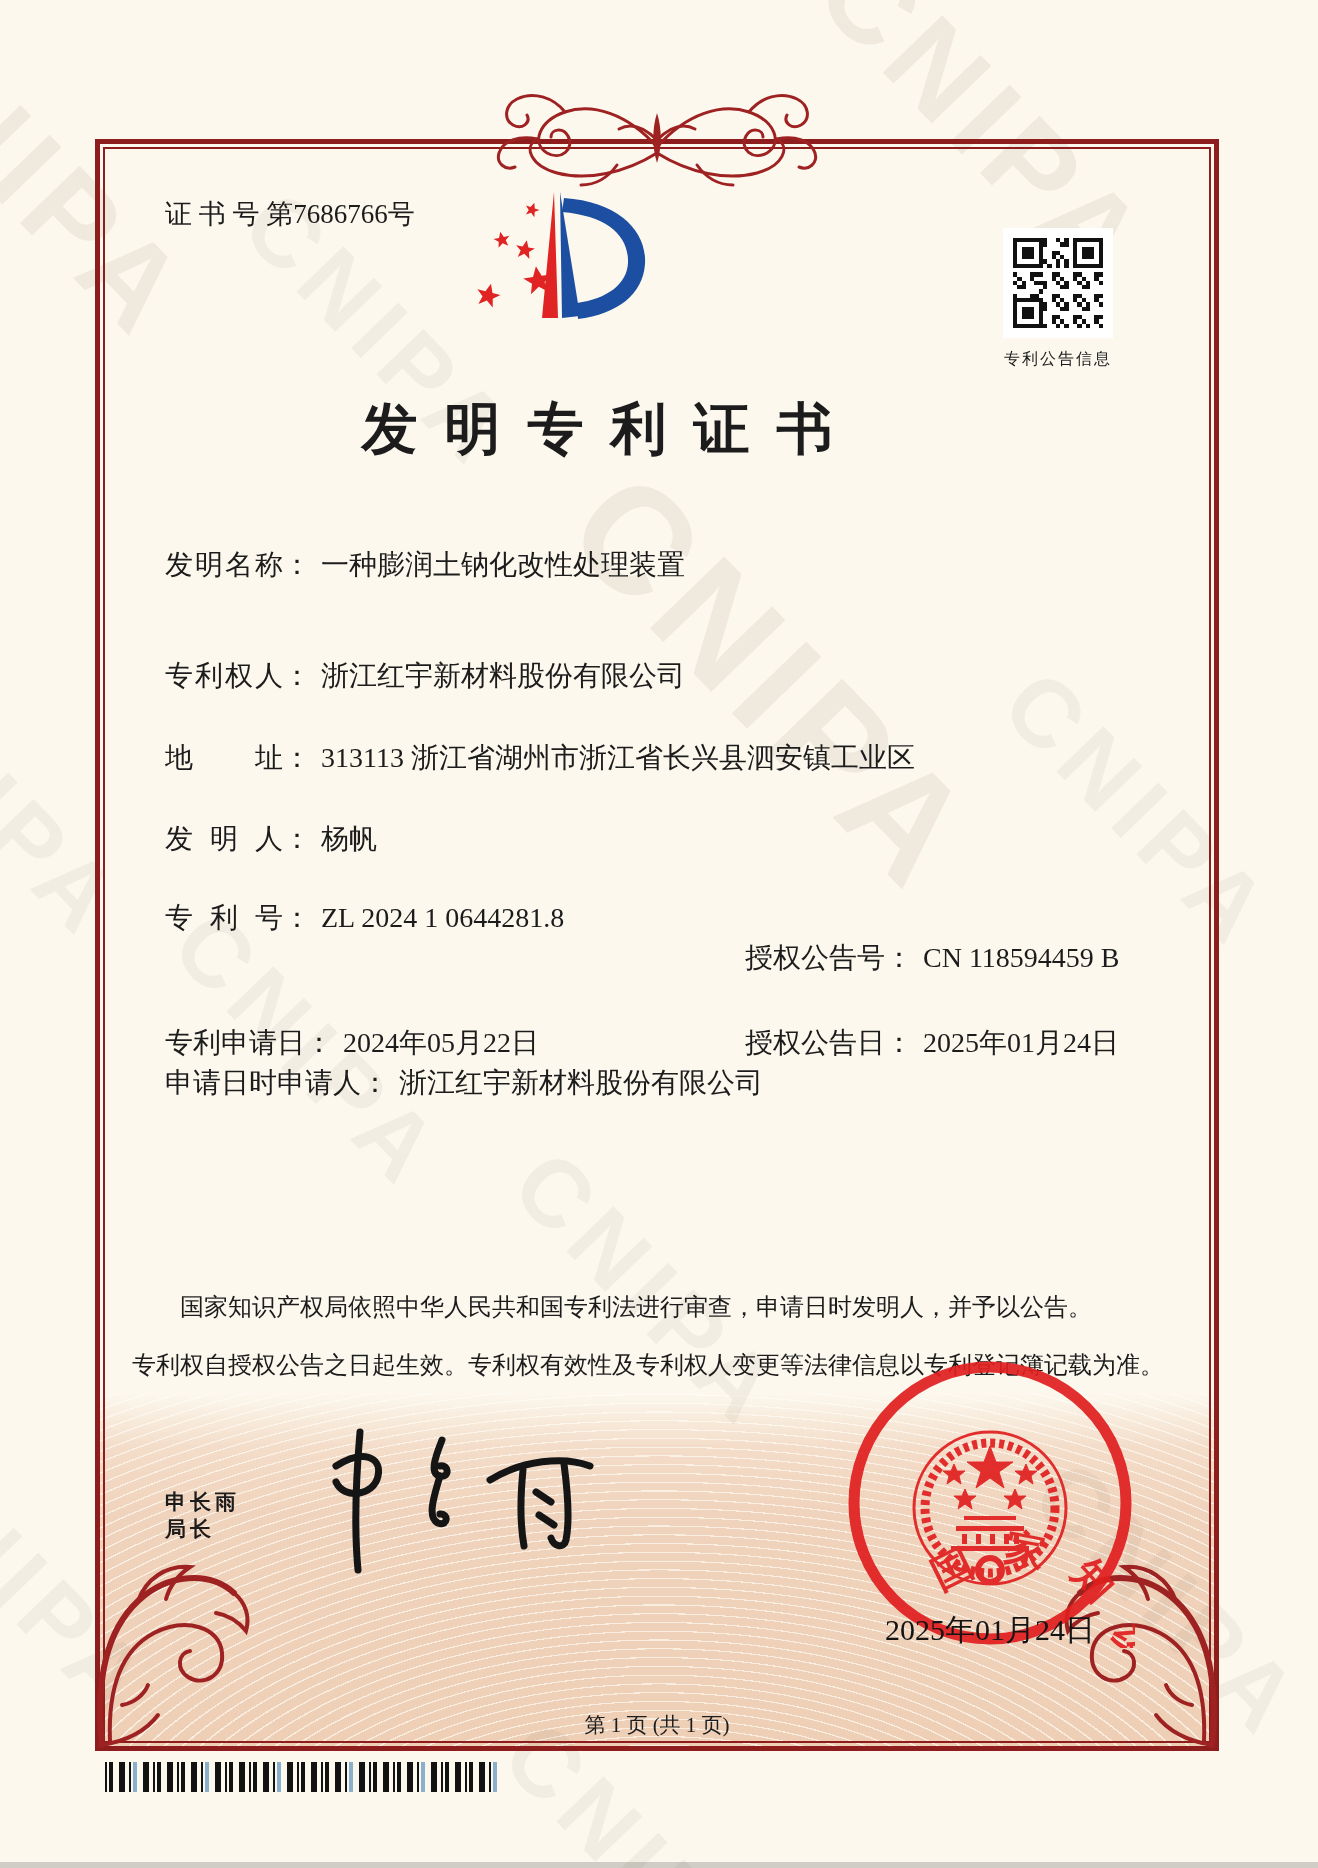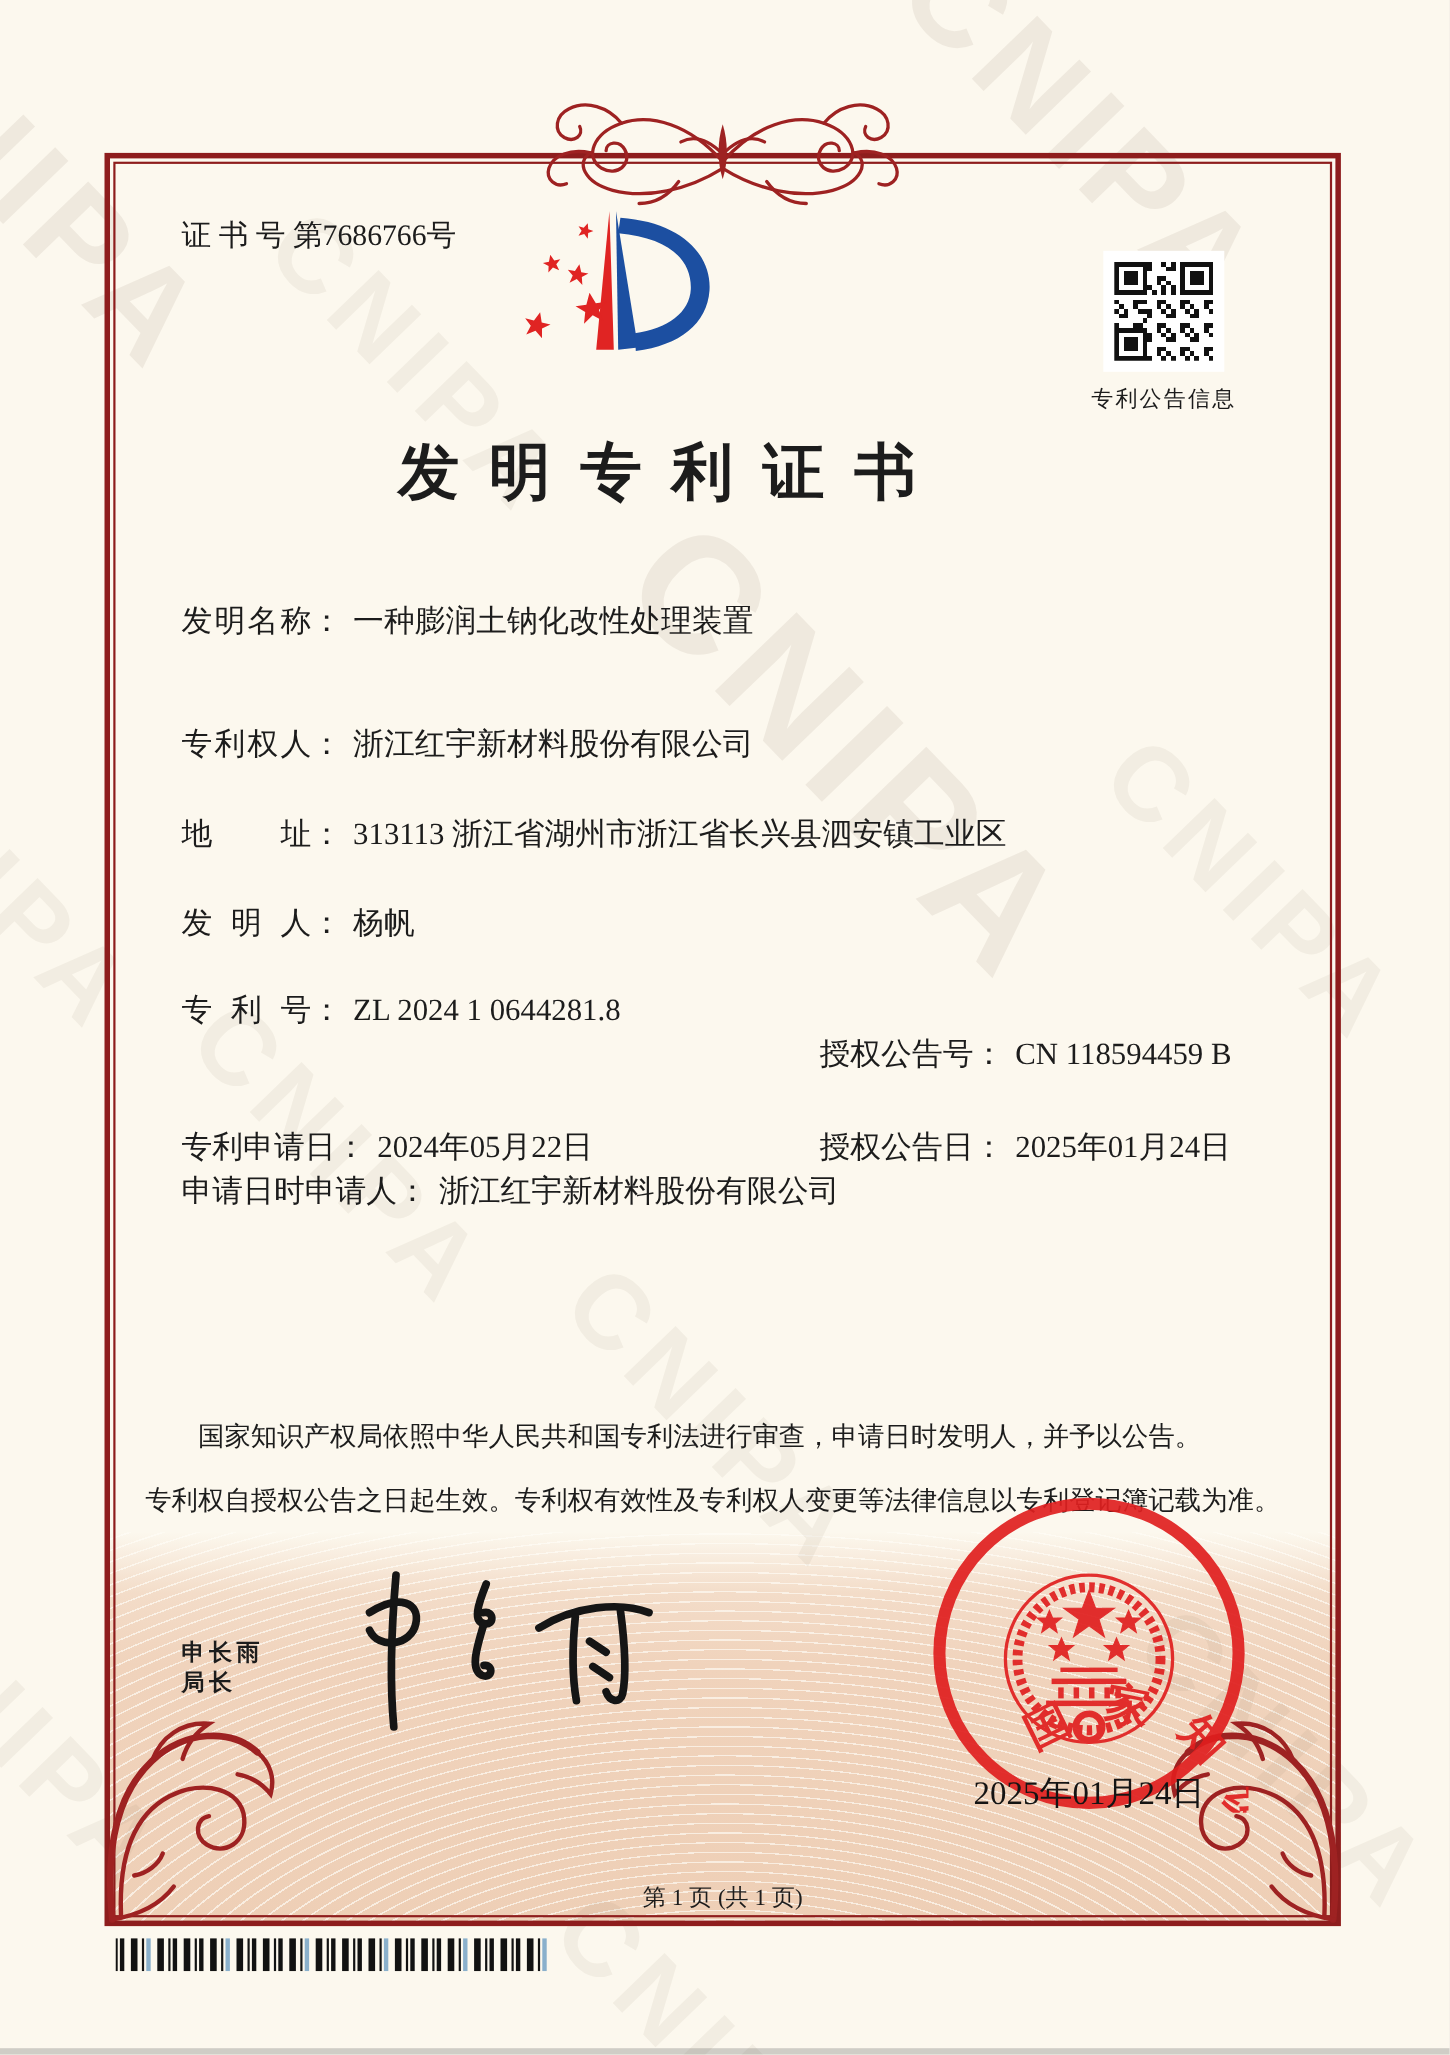--- a/index.html
+++ b/index.html
@@ -38,21 +38,21 @@
     position:absolute; inset:3px; border:2px solid #8e1d1d;
   }
   .ornament{position:absolute; z-index:4;}
 
   
   .cert-no{position:absolute; z-index:5; left:165px; top:196px; font-size:27px;}
   .logo{position:absolute; z-index:5; left:468px; top:186px;}
   .qr-panel{position:absolute; z-index:5; left:1003px; top:228px; width:110px; height:110px; background:#ffffff;}
   .qr-panel svg{position:absolute; left:10px; top:10px;}
   .qr-caption{position:absolute; z-index:5; left:983px; top:349px; width:150px; text-align:center;
-    font-size:20px; letter-spacing:2px;}
+    font-size:16px; letter-spacing:2px;}
   .title{
     position:absolute; z-index:5; left:95px; top:392px; width:1004px; text-align:center;
     font-size:56px; font-weight:700; letter-spacing:27px; padding-left:27px; box-sizing:border-box;
   }
 
   
   .row{position:absolute; z-index:5; left:165px; font-size:28px; white-space:nowrap;}
   .row .lbl4{display:inline-block; width:118px; text-align:justify; text-align-last:justify; vertical-align:bottom;}
   .row .lbl5{display:inline-block; width:140px; text-align:justify; text-align-last:justify; vertical-align:bottom;margin-top:40px;}
   .row .lbl-n{display:inline-block; vertical-align:bottom;}

